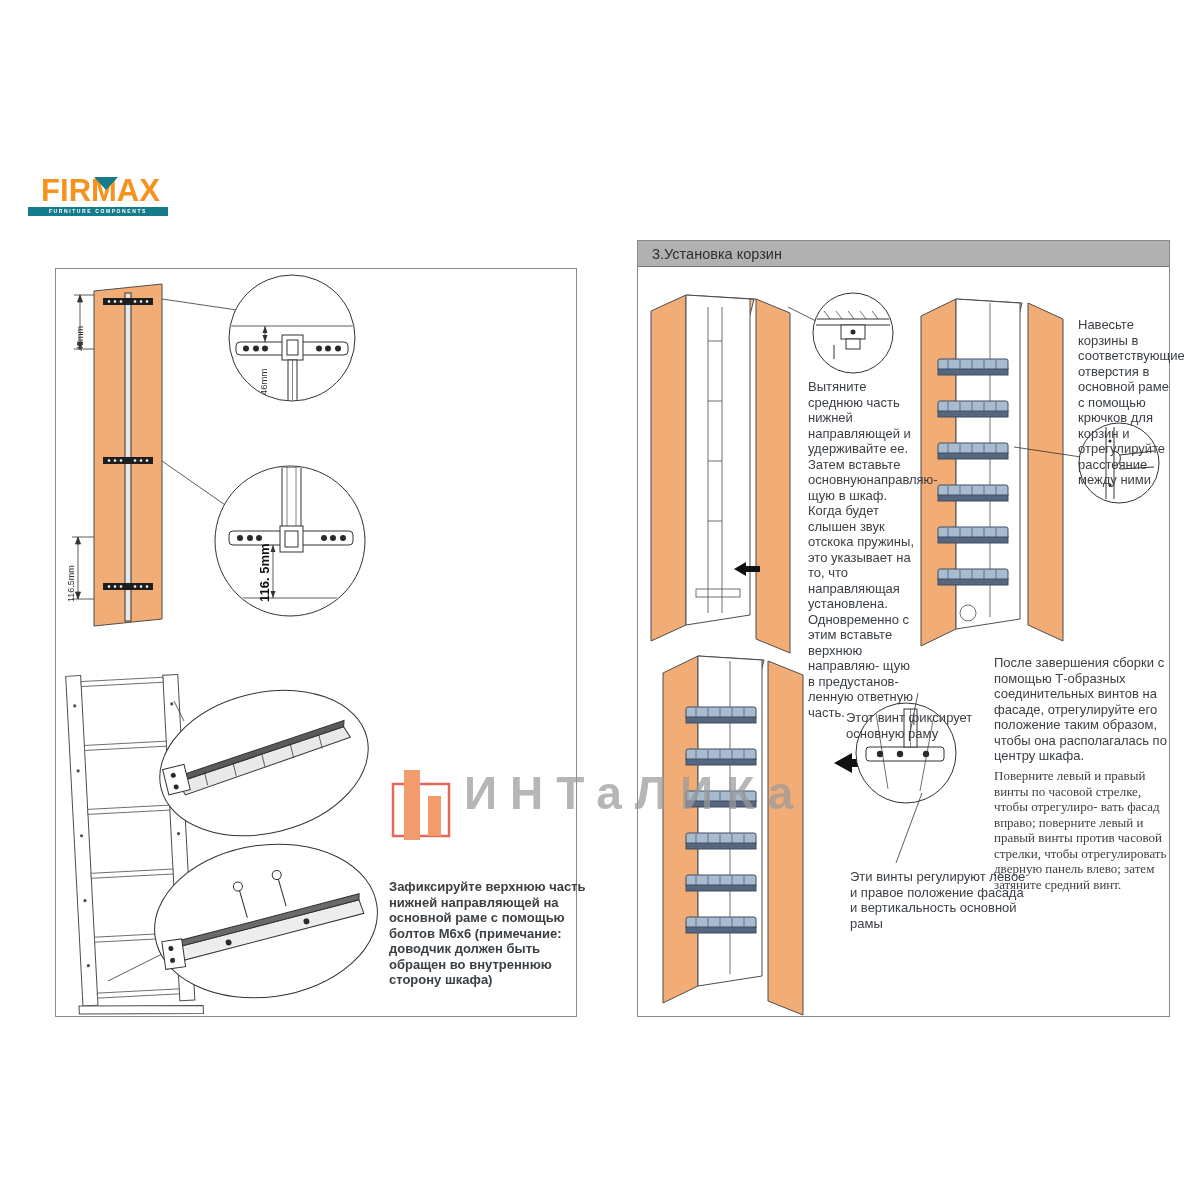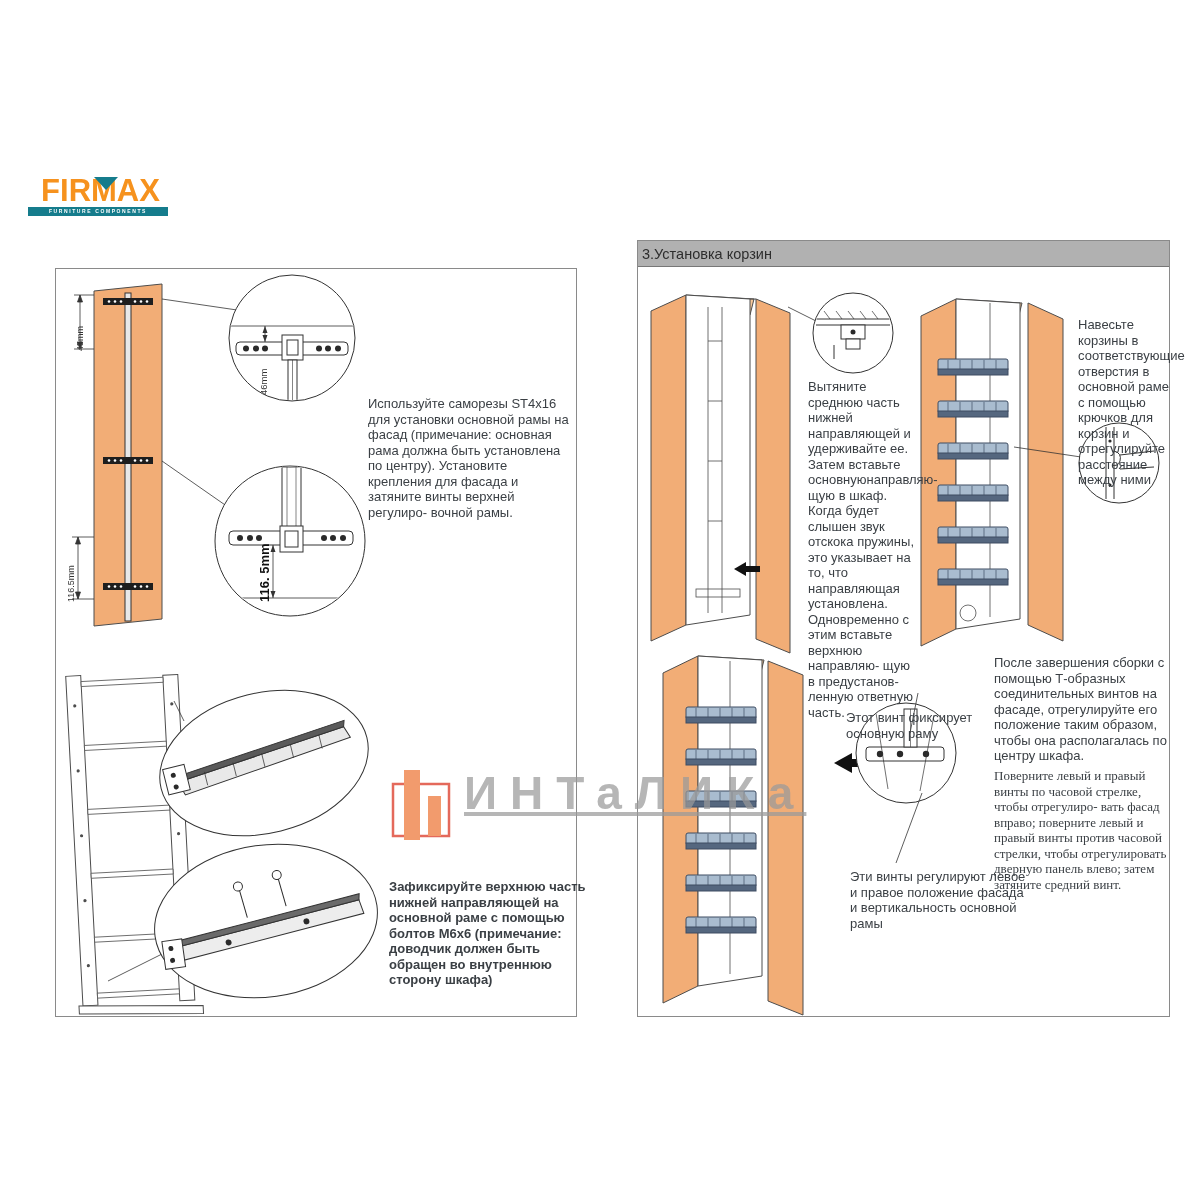--- a/index.html
+++ b/index.html
@@ -13,26 +13,26 @@
   #logo .brand{font-weight:bold;font-size:31px;letter-spacing:0px;color:#f6921e;line-height:30px;position:relative;text-align:center;}
   #logo .tri{position:absolute;left:66px;top:1px;width:0;height:0;
     border-left:12px solid transparent;border-right:12px solid transparent;border-top:13px solid #157c8c;}
   #logo .bar{margin-top:1px;background:#157c8c;height:9px;width:140px;
     color:#ffffff;font-size:5px;letter-spacing:1.6px;text-align:center;line-height:9px;font-weight:bold;}
   
   .panel{border:1px solid #8a8a8a;background:#ffffff;}
   #left-panel{left:55px;top:268px;width:520px;height:747px;}
   #right-panel{left:637px;top:240px;width:531px;height:775px;}
   #rp-header{left:0;top:0;width:531px;height:26px;background:#b1b1b1;border-bottom:1px solid #777;
-    font-size:14.5px;color:#2e2e2e;line-height:26px;padding-left:4px;box-sizing:border-box;}
+    font-size:14.5px;color:#2e2e2e;line-height:26px;padding-left:14px;box-sizing:border-box;}
   .itext{font-size:13px;line-height:15.5px;color:#3a3f44;}
   
   #watermark{left:388px;top:770px;width:560px;height:90px;pointer-events:none;}
   #wm-text{position:absolute;left:76px;top:-4px;font-size:46px;font-weight:bold;letter-spacing:13px;
-    color:#9a9a9a;opacity:.72;text-decoration:underline;}
+    color:#9a9a9a;opacity:.72;}
   svg{position:absolute;left:0;top:0;}
   text{font-family:"Liberation Sans",sans-serif;}
 </style>
 </head>
 <body>
 
 <div id="logo" class="abs">
   <div class="brand">FIRMAX</div>
   <div class="tri"></div>
   <div class="bar">FURNITURE COMPONENTS</div>
@@ -207,21 +207,20 @@
         </g>
         <rect x="-106" y="6" width="20" height="28" fill="#ffffff"></rect>
         <circle cx="-98" cy="14" r="2.5" fill="#2a2a2a" stroke="none"></circle>
         <circle cx="-98" cy="26" r="2.5" fill="#2a2a2a" stroke="none"></circle>
         <circle cx="-40" cy="16" r="3" fill="#2a2a2a" stroke="none"></circle>
         <circle cx="40" cy="6" r="3" fill="#2a2a2a" stroke="none"></circle>
       </g>
     </g>
   </svg>
 
-  <div class="abs itext" style="left:312px;top:127px;width:206px;">Используйте саморезы ST4x16 для установки основной рамы на фасад (примечание: основная рама должна быть установлена по центру). Установите крепления для фасада и затяните винты верхней регулиро- вочной рамы.</div>
   <div class="abs itext" style="left:333px;top:610px;width:206px;font-weight:bold;">Зафиксируйте верхнюю часть нижней направляющей на основной раме с помощью болтов М6х6 (примечание: доводчик должен быть обращен во внутреннюю сторону шкафа)</div>
 </div>
 
 <div id="right-panel" class="abs panel">
   <div id="rp-header" class="abs">3.Установка корзин</div>
 
   <svg width="531" height="775" viewBox="0 0 531 775" style="top:0">
 
     <g stroke="#4d4d4d" stroke-width="1">
       <polygon points="48,54 116,58 112,74 44,70" fill="#f6c89b"></polygon>

